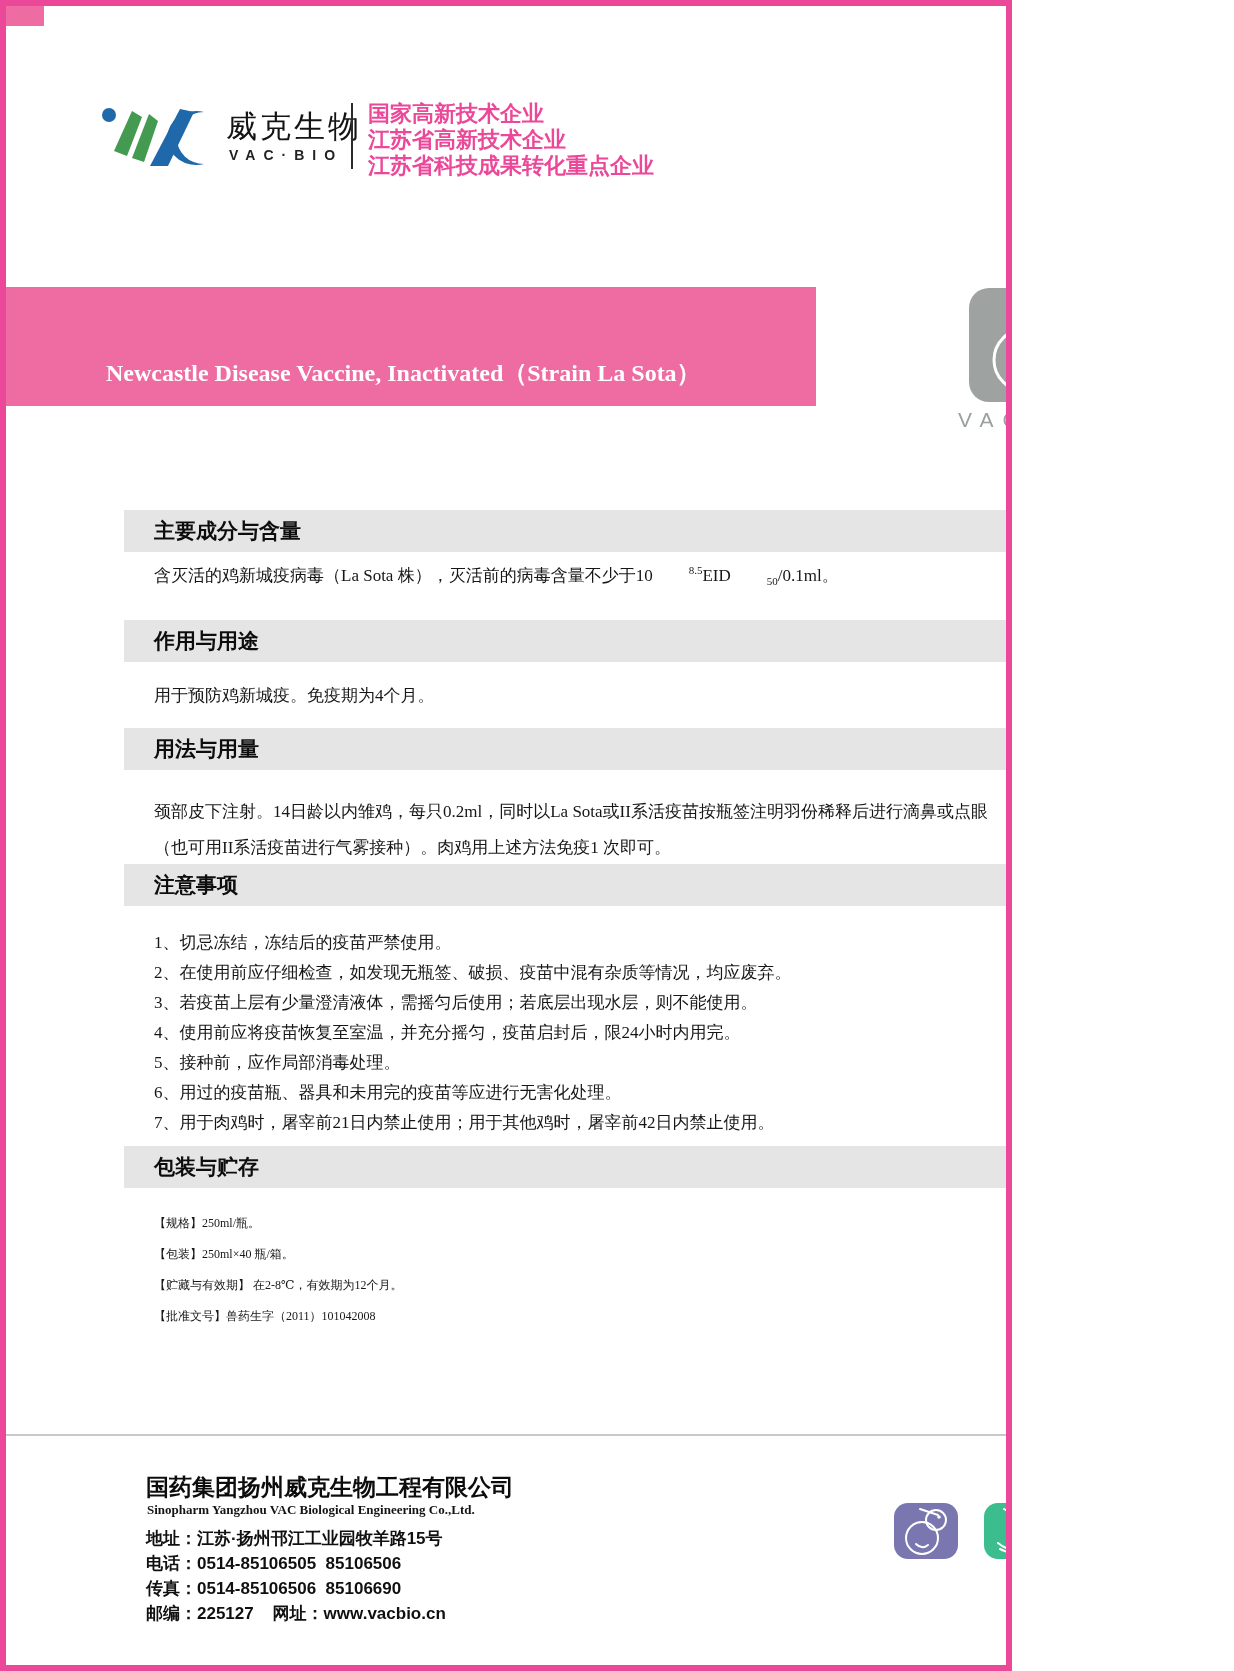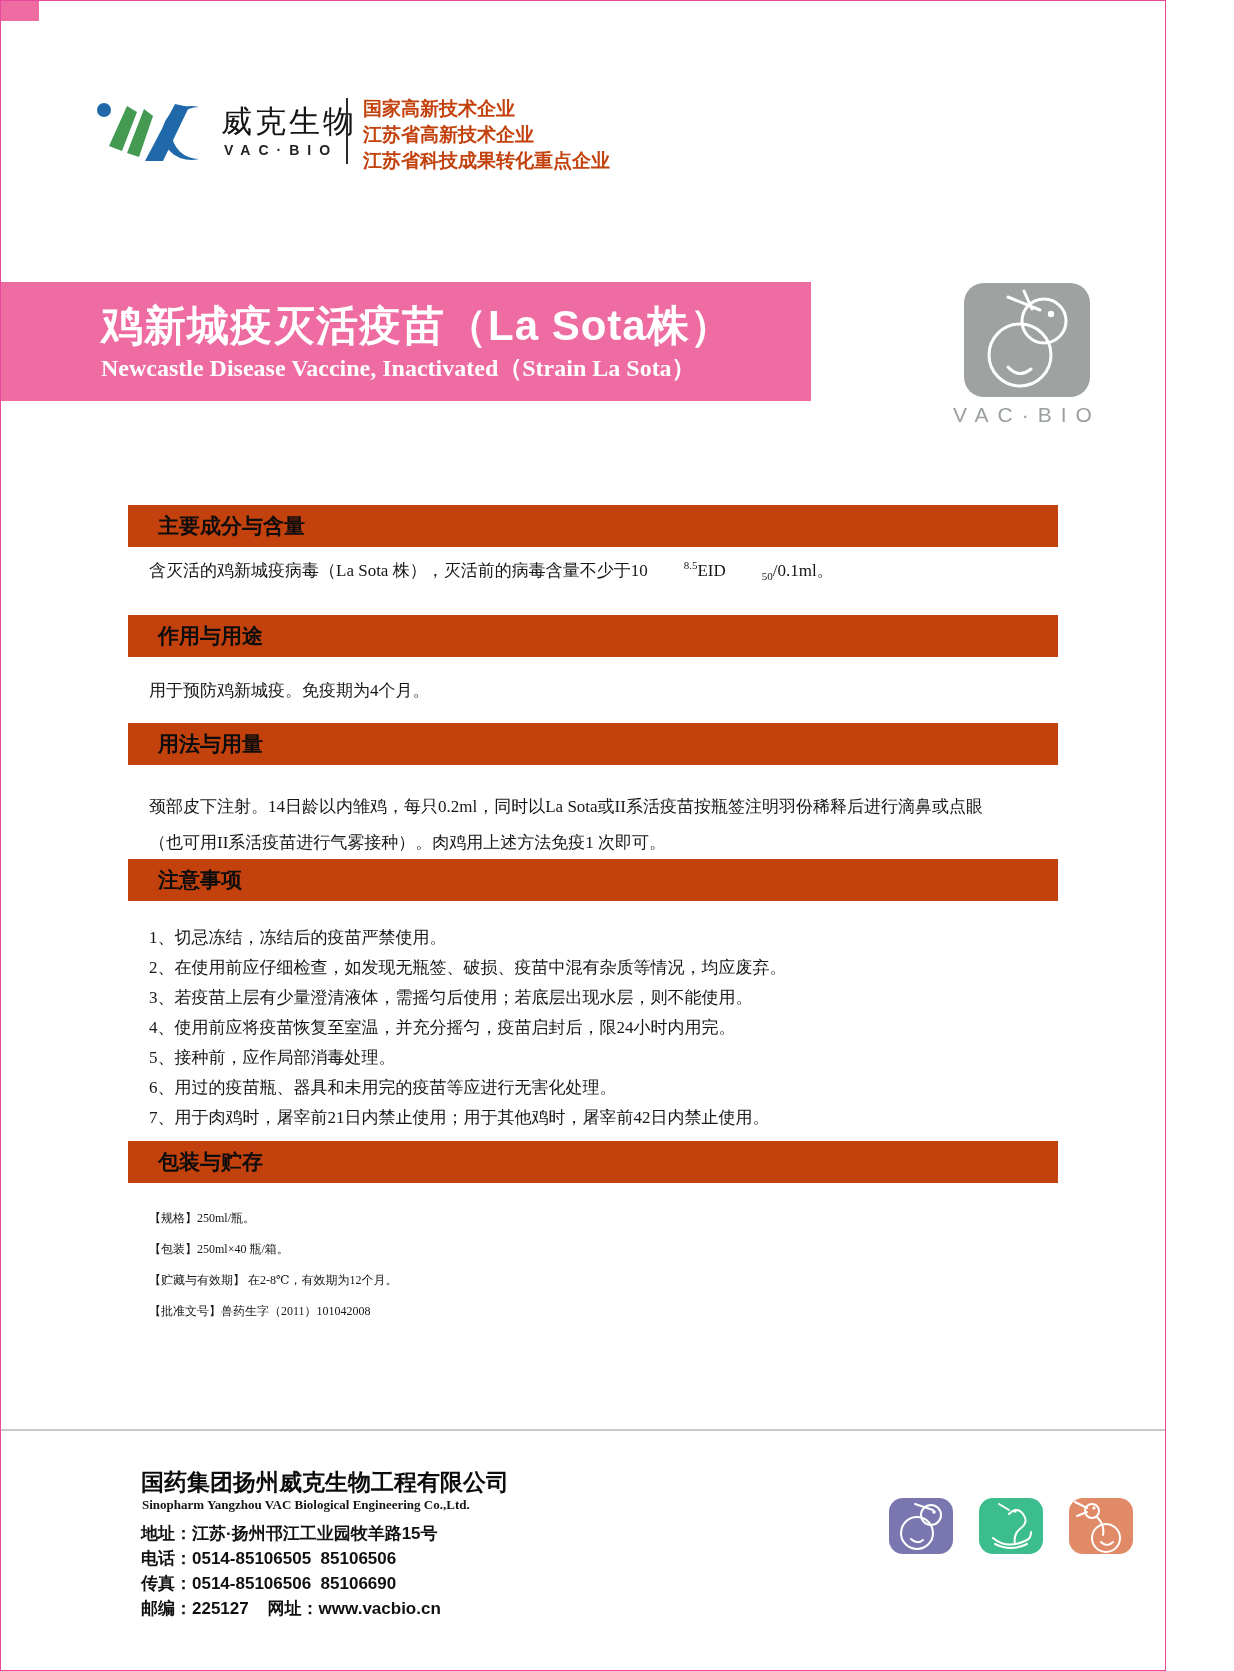--- a/index.html
+++ b/index.html
@@ -1,47 +1,47 @@
 <!DOCTYPE html>
 <html><head>
 <meta charset="utf-8">
 <style>
   * { margin:0; padding:0; box-sizing:border-box; }
   html,body { background:#ffffff; }
   .page {
-    position:relative; width:1166px; height:1671px; background:#fff;
+    position:relative; width:1012px; height:1671px; background:#fff;
     font-family:"Liberation Sans","DejaVu Sans",sans-serif; color:#111;
-    border:1px solid #ec4899; overflow:hidden;
+    border:6px solid #ec4899; overflow:hidden;
   }
   .pre { white-space:pre-wrap; }
 
   
   .crop-mark { position:absolute; left:0; top:0; width:38px; height:20px; background:#ee6ca1; }
 
   
   .logo-mark { position:absolute; left:95px; top:98px; width:120px; height:68px; }
   .logo-cn   { position:absolute; left:220px; top:100px; font-size:31px; letter-spacing:3px; font-weight:500; color:#141414; }
   .logo-en   { position:absolute; left:223px; top:141px; font-size:14px; letter-spacing:8px; font-weight:600; color:#222; }
   .logo-divider { position:absolute; left:345px; top:97px; width:2px; height:66px; background:#2b2b2b; }
-  .certs { position:absolute; left:362px; top:95px; font-size:19px; font-weight:700; line-height:26px; color:#c2410c; }
+  .certs { position:absolute; left:362px; top:95px; font-size:22px; font-weight:700; line-height:26px; color:#ec4899; }
 
   
   .banner { position:absolute; left:0; top:281px; width:810px; height:119px; background:#ee6ca1; color:#fff; }
   .banner-title { position:absolute; left:100px; top:16px; font-size:42px; font-weight:700; letter-spacing:1px; }
   .banner-subtitle { position:absolute; left:100px; top:70px; font-size:24px; font-weight:700;
     font-family:"Liberation Serif","DejaVu Serif",serif; }
 
   
   .brand-box { position:absolute; left:963px; top:282px; width:126px; height:114px; background:#9ea3a1; border-radius:20px; }
   .brand-box svg { position:absolute; left:0; top:0; }
   .brand-label { position:absolute; left:903px; top:402px; width:246px; text-align:center;
     font-size:21px; letter-spacing:9px; color:#9aa0a0; font-weight:400; }
 
   
-  .sec-bar { position:absolute; left:127px; width:930px; height:42px; background:#c2410c; }
+  .sec-bar { position:absolute; left:118px; width:930px; height:42px; background:#e5e5e5; }
   .sec-bar .sec-head { margin-left:30px; line-height:42px; font-size:21px; font-weight:700; color:#0d0d0d; }
   .bar-1 { top:504px; } .bar-2 { top:614px; } .bar-3 { top:722px; } .bar-4 { top:858px; } .bar-5 { top:1140px; }
 
   .body-text { position:absolute; left:148px; font-size:17px; color:#161616;
     font-family:"Liberation Serif","DejaVu Serif",serif; }
   .body-1 { top:558px; }
   .body-2 { top:678px; }
   .body-3 { top:788px; line-height:36px; }
   .body-4 { top:922px; line-height:30px; }
   .body-5 { top:1202px; line-height:31px; font-size:12px; }
@@ -79,21 +79,20 @@
   <div class="logo-cn">威克生物</div>
   <div class="logo-en">VAC·BIO</div>
   <div class="logo-divider"></div>
   <div class="certs">
     <div>国家高新技术企业</div>
     <div>江苏省高新技术企业</div>
     <div>江苏省科技成果转化重点企业</div>
   </div>
 
   <div class="banner">
-    <div class="banner-title">鸡新城疫灭活疫苗（La Sota株）</div>
     <div class="banner-subtitle">Newcastle Disease Vaccine, Inactivated（Strain La Sota）</div>
   </div>
 
   <div class="brand-box">
     <svg viewBox="0 0 126 114" width="126" height="114" aria-hidden="true">
       <g fill="none" stroke="#ffffff" stroke-width="3" stroke-linecap="round">
         <circle cx="80" cy="38" r="22"></circle>
         <circle cx="56" cy="72" r="31"></circle>
         <path d="M44 14 L76 27"></path>
         <path d="M60 8 L68 26"></path>

